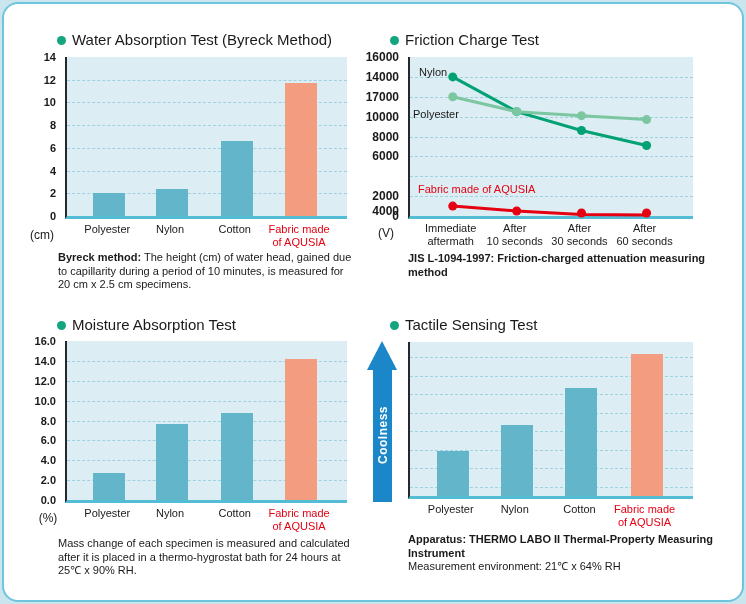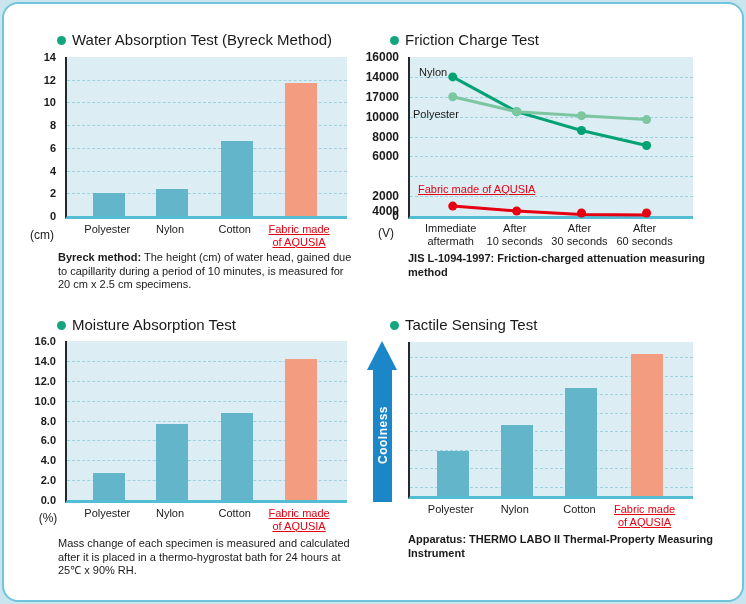--- a/index.html
+++ b/index.html
@@ -13,21 +13,21 @@
   .plot{position:absolute;background:#dcedf3;box-sizing:border-box;
         border-left:2px solid #232a2e;border-bottom:3px solid #53bdd5;}
   .grid-line{position:absolute;left:0;height:0;border-top:1px dashed #9ed2e0;}
   .bar{position:absolute;bottom:0;}
   .y-tick{position:absolute;width:60px;text-align:right;font-size:11px;font-weight:bold;
           line-height:13px;white-space:nowrap;}
   .y-tick.small{font-size:12px;}
   .unit-label{position:absolute;font-size:12px;}
   .x-label{position:absolute;transform:translateX(-50%);text-align:center;font-size:11px;
            line-height:12.5px;white-space:nowrap;}
-  .red{color:#e50012;text-decoration:underline;}
+  .red{color:#e50012;}
   .caption{position:absolute;font-size:11px;line-height:13.5px;color:#1a1a1a;}
   .caption .bold,.caption-bold{font-weight:bold;}
   .series-label{position:absolute;font-size:11px;white-space:nowrap;}
   .cool-arrow{position:absolute;width:31px;height:161px;}
   .arrow-head{position:absolute;left:0;top:0;width:0;height:0;
               border-left:15.5px solid transparent;border-right:15.5px solid transparent;
               border-bottom:29px solid #1b86c8;}
   .arrow-shaft{position:absolute;left:6px;top:28px;width:19px;bottom:0;background:#1b86c8;
                display:flex;align-items:center;justify-content:center;}
   .arrow-label{writing-mode:vertical-rl;transform:rotate(180deg);color:#fff;font-size:12px;
@@ -195,15 +195,16 @@
         <div class="bar" style="width: 32px; height: 141.68px; left: 220.588px; background: rgb(244, 156, 128);"></div>
       </div>
     <div id="xlabels-3">
         <div class="x-label" style="left: 450.733px; top: 503px;">Polyester</div>
         <div class="x-label" style="left: 514.691px; top: 503px;">Nylon</div>
         <div class="x-label" style="left: 579.498px; top: 503px;">Cotton</div>
         <div class="x-label red" style="left: 644.588px; top: 503px;">Fabric made<br>of AQUSIA</div>
       </div>
     <div class="caption" style="left:408px;top:533px;width:320px">
       <div class="caption-bold">Apparatus: THERMO LABO II Thermal-Property Measuring Instrument</div>
+      <div>Measurement environment: 21℃ x 64% RH</div>
     </div>
   </section>
 </div>
 
 </body></html>

